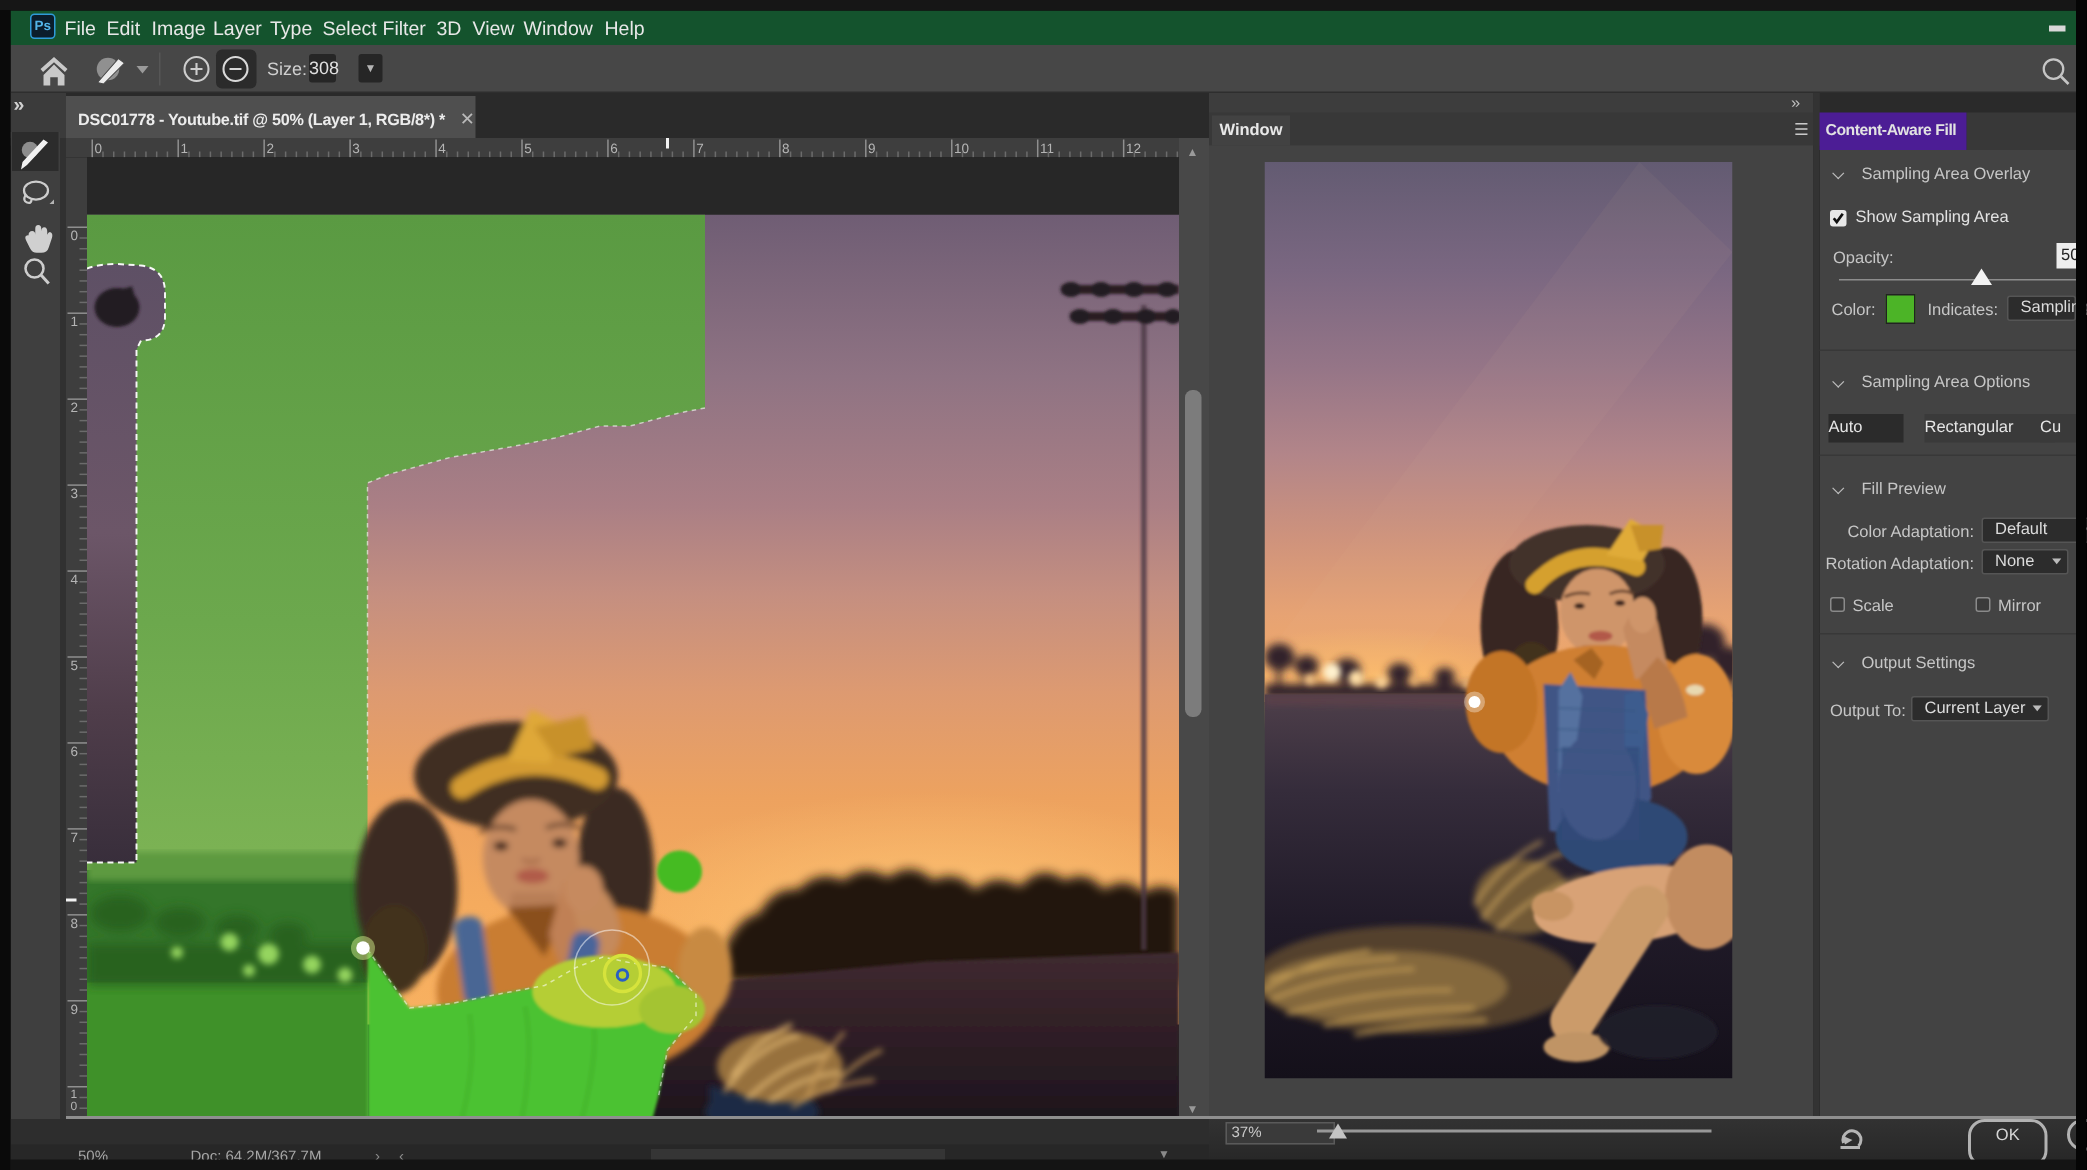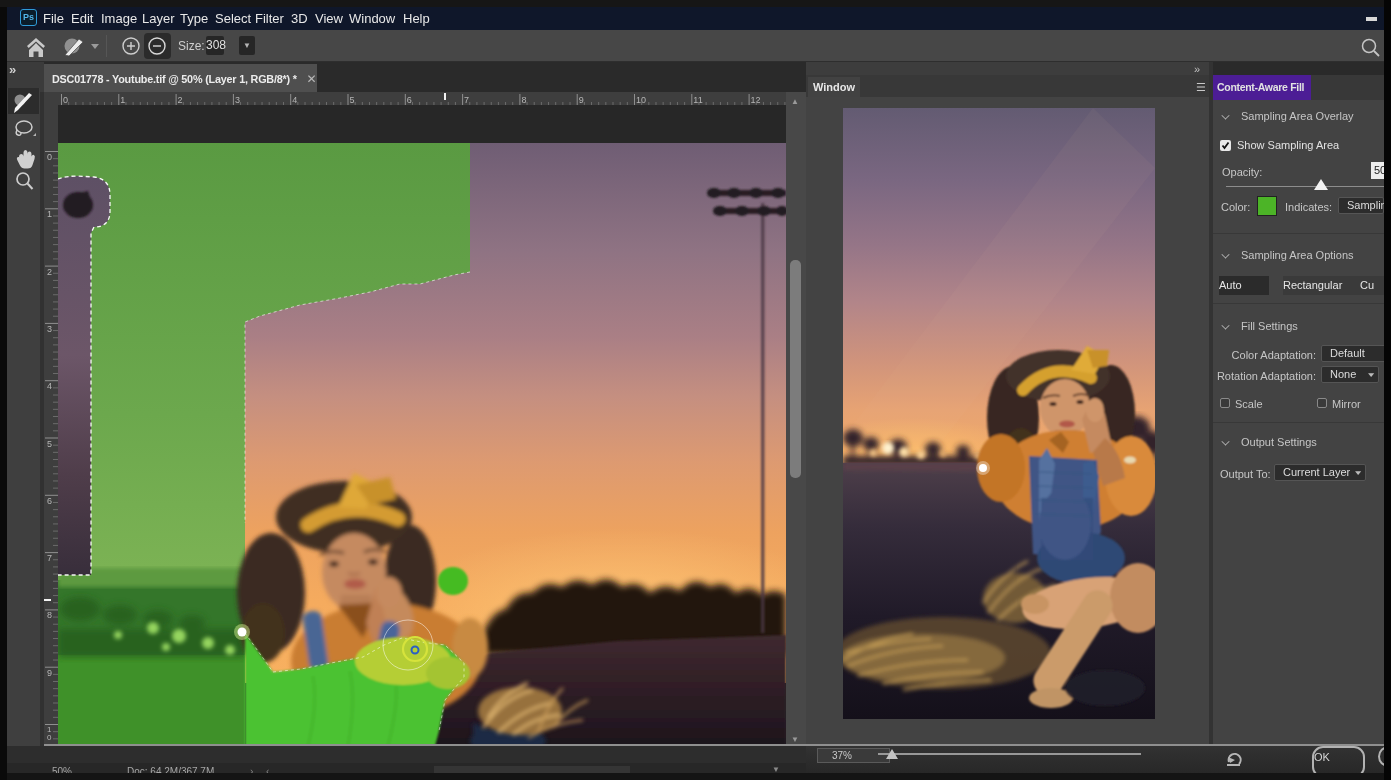--- a/index.html
+++ b/index.html
@@ -1,17 +1,17 @@
 <!DOCTYPE html>
 <html><head><meta charset="utf-8"><style>
 *{margin:0;padding:0;box-sizing:border-box}
 html,body{width:1391px;height:780px;background:#000;overflow:hidden;font-family:"Liberation Sans",sans-serif;}
 .abs{position:absolute}
 #stage{position:relative;width:1391px;height:780px;background:#000}
-#menubar{left:7px;top:7px;width:1377px;height:23px;background:#0f172a}
+#menubar{left:7px;top:7px;width:1377px;height:23px;background:#14532d}
 .mi{position:absolute;top:4px;font-size:13px;color:#e8e8e8}
 #pslogo{position:absolute;left:13px;top:2px;width:17px;height:17px;border:1px solid #2f9bd8;border-radius:3px;background:#0b1d2b;color:#53b5e8;font-size:9px;font-weight:bold;text-align:center;line-height:15px}
 #minim{position:absolute;left:1359px;top:10px;width:11px;height:4px;background:#d8d8d8}
 #toolbar{left:7px;top:30px;width:1377px;height:32px;background:#474747;border-bottom:1px solid #2e2e2e}
 #tabrow{left:7px;top:62px;width:1377px;height:35px;background:#2a2a2a}
 #doctab{position:absolute;left:37px;top:2px;width:273px;height:33px;background:#4f4f4f;color:#ececec;font-size:10.8px;font-weight:bold;line-height:30px;padding-left:8px;white-space:nowrap;letter-spacing:-0.2px}
 #doctab .x{color:#b9b9b9;font-weight:normal;margin-left:7px;font-size:12px}
 #toolpanel{left:7px;top:88px;width:33px;height:685px;background:#3f3f3f}
 #tpgutter{left:40px;top:92px;width:4px;height:681px;background:#313131}
 #activetool{left:1px;top:0px;width:31px;height:26px;background:#2c2c2c;position:absolute}
@@ -39,22 +39,22 @@
 .cbx{position:absolute;width:11px;height:11px;background:#e8e8e8;border-radius:2px}
 .cbxe{position:absolute;width:10px;height:10px;background:#3a3a3a;border:1px solid #8a8a8a;border-radius:2px}
 .lbl{position:absolute;font-size:11px;color:#c6c6c6}
 .drop{position:absolute;height:17px;background:#2c2c2c;border:1px solid #555;border-radius:2px;color:#dcdcdc;font-size:11px;line-height:15px;padding-left:8px}
 .drop .dc{position:absolute;right:4px;top:0px;font-size:6.5px;color:#bbb;transform:scaleX(1.6)}
 .btn3{position:absolute;top:0;height:19px;font-size:11px;color:#e6e6e6;text-align:left;line-height:19px}
 #bottombar{left:7px;top:746px;width:1377px;height:27px;background:#2d2d2d}
 #statusrow{left:7px;top:763px;width:799px;height:17px;background:#272727;color:#a6a6a6;font-size:10px}
 #botline{left:44px;top:744px;width:1340px;height:2px;background:#8f8f8f}
 #brbar{left:806px;top:746px;width:578px;height:34px;background:linear-gradient(#323232,#252525)}
-#pctbox{position:absolute;left:11px;top:2px;width:73px;height:15px;background:#3a3a3a;border:1px solid #5a5a5a;color:#c9c9c9;font-size:10px;line-height:14px;padding-left:14px}
-#okbtn{position:absolute;left:506px;top:0px;width:53px;height:32px;border:2px solid #b2b2b2;border-radius:11px;color:#d5d5d5;font-size:11px;line-height:18px}
+#pctbox{position:absolute;left:11px;top:2px;width:73px;height:15px;background:#3a3a3a;border:1px solid #5a5a5a;color:#c9c9c9;font-size:10px;line-height:14px;padding-left:3px}
+#okbtn{position:absolute;left:506px;top:0px;width:53px;height:32px;border:2px solid #b2b2b2;border-radius:11px;color:#d5d5d5;font-size:11px;text-align:center;line-height:18px}
 #cancelbtn{position:absolute;left:572px;top:0px;width:40px;height:21px;border:2px solid #b2b2b2;border-radius:11px}
 #blackR{left:1384px;top:0;width:7px;height:780px;background:#050505}
 #blackT{left:0;top:0;width:1391px;height:7px;background:#161616}
 #blackL{left:0;top:7px;width:7px;height:773px;background:#0a0a0a}
 #blackB{left:7px;top:773px;width:1377px;height:7px;background:#141414}
 </style></head>
 <body>
 <div id="stage">
 <div class="abs" id="menubar">
 <div id="pslogo">Ps</div>
@@ -621,21 +621,21 @@
         <span class="sechead">Sampling Area Options</span>
       </div>
 <div style="position:absolute;left:6px;top:214px;width:165px;height:19px">
 <span class="btn3" style="left:0;width:50px;background:#2b2b2b">Auto</span>
 <span class="btn3" style="left:64px;width:87px;background:#3a3a3a">Rectangular</span>
 <span class="btn3" style="left:141px;width:24px;background:#3a3a3a">Cu</span>
 </div>
 <div class="cafdiv" style="top:241px"></div>
 <div class="sec" style="top:258px">
         <span class="chev"></span>
-        <span class="sechead">Fill Settings</span>
+        <span class="sechead">Fill Preview</span>
       </div>
 <span class="lbl" style="left:0px;width:103px;top:287px;text-align:right">Color Adaptation:</span>
 <div class="drop" style="left:108px;top:283px;width:76px">Default<span class="dc">▼</span></div>
 <span class="lbl" style="left:0px;width:103px;top:308px;text-align:right">Rotation Adaptation:</span>
 <div class="drop" style="left:108px;top:304px;width:58px">None<span class="dc">▼</span></div>
 <div class="cbxe" style="left:7px;top:336px"></div>
 <span class="lbl" style="left:22px;top:336px">Scale</span>
 <div class="cbxe" style="left:104px;top:336px"></div>
 <span class="lbl" style="left:119px;top:336px">Mirror</span>
 <div class="cafdiv" style="top:360px"></div>

